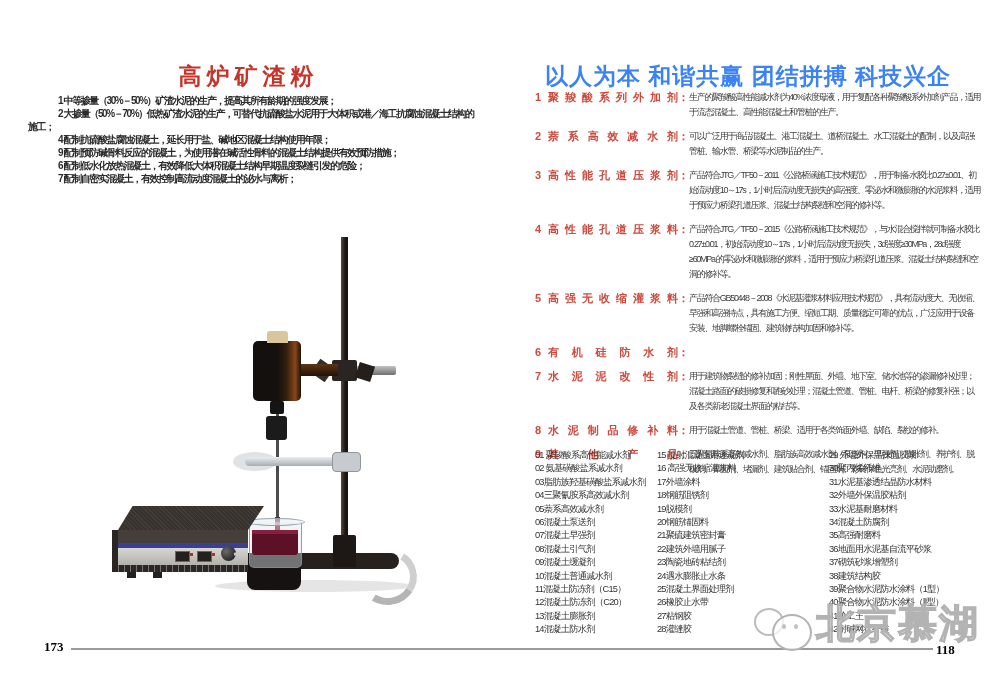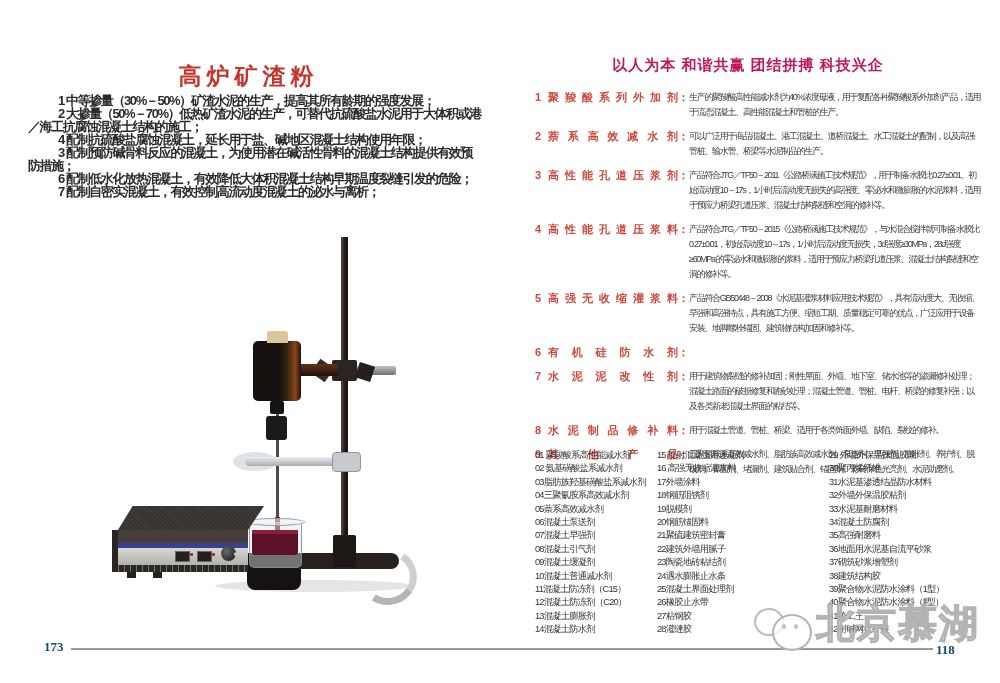--- a/index.html
+++ b/index.html
@@ -8,21 +8,21 @@
     font-family:"Liberation Sans","DejaVu Sans",sans-serif;overflow:hidden;
     -webkit-font-smoothing:antialiased;
   }
   
   .left-title{
     position:absolute;left:0;top:46px;width:497px;text-align:center;
     font-size:23px;font-weight:900;color:#c5342a;letter-spacing:5px;
   }
   .left-list{
     position:absolute;left:28px;top:94px;width:454px;
-    font-size:13px;line-height:13px;letter-spacing:-1.4px;
+    font-size:10px;line-height:13px;letter-spacing:-1.4px;
     color:#2b2b2b;font-weight:600;
   }
   .feature-item{text-indent:30px;}
   
   .photo{position:absolute;left:95px;top:235px;width:400px;height:420px;}
   .ph{position:absolute;}
   .rod{left:246px;top:2px;width:7px;height:330px;background:linear-gradient(90deg,#55493f,#1a1512 65%);}
   .rod-mount{left:238px;top:300px;width:23px;height:32px;background:#1d1815;border-radius:2px;}
   .crossbar{left:203px;top:131px;width:98px;height:9px;background:linear-gradient(#c3c3c3,#6f6f6f);border-radius:2px;}
   .clampblock{left:237px;top:125px;width:25px;height:21px;background:#2a2522;border-radius:2px;}
@@ -63,38 +63,38 @@
   .disp2{left:102px;top:316px;width:13px;height:9px;background:#23201e;border:1px solid #666;}
   .dispdot1{left:95px;top:318px;width:3px;height:3px;background:#b03226;}
   .dispdot2{left:117px;top:318px;width:3px;height:3px;background:#b03226;}
   .knob{left:126px;top:311px;width:15px;height:15px;border-radius:50%;background:radial-gradient(circle at 35% 35%,#6a6a6a,#101010);}
   .knob-lever{left:139px;top:317px;width:12px;height:3px;background:#c9c9c9;transform:rotate(-8deg);}
   .foot1{left:32px;top:337px;width:9px;height:6px;background:#222;}
   .foot2{left:58px;top:337px;width:9px;height:6px;background:#222;}
   
   .right-title{
     position:absolute;left:503px;top:46px;width:490px;text-align:center;
-    font-size:15px;font-weight:900;color:#be185d;letter-spacing:1px;
+    font-size:23px;font-weight:900;color:#3b82f6;letter-spacing:1px;
   }
   .products{position:absolute;left:535px;top:90px;width:446px;}
   .product-row{display:flex;align-items:flex-start;margin-bottom:9px;}
   .p-num{flex:none;width:13px;color:#cd4a3e;font-weight:700;font-size:11px;line-height:15px;}
   .p-label{flex:none;width:130px;color:#cd4a3e;font-weight:700;font-size:11px;line-height:15px;
     text-align:justify;text-align-last:justify;}
   .p-colon{flex:none;color:#cd4a3e;font-weight:700;font-size:11px;line-height:15px;}
   .p-desc{flex:1;font-size:9px;letter-spacing:-1.3px;line-height:15px;color:#3b3b3b;font-weight:500;}
   .catalog{position:absolute;left:535px;top:449px;width:456px;display:flex;}
   .cat-col{font-size:9.3px;letter-spacing:-0.8px;line-height:13.4px;color:#333;font-weight:500;}
   .cat-col-0{width:122px;}
   .cat-col-1{width:164px;}
   .cat-col-2{flex:1;margin-left:8px;}
   .cat-item{white-space:nowrap;}
   
   .footer-rule{position:absolute;left:71px;top:648px;width:862px;height:2px;background:#9a9a9a;}
-  .pageno{position:absolute;font-family:"Liberation Serif","DejaVu Serif",serif;font-weight:700;font-size:13px;color:#0c4a6e;}
+  .pageno{position:absolute;font-family:"Liberation Serif","DejaVu Serif",serif;font-weight:700;font-size:13px;color:#000000;}
   .pageno-left{left:44px;top:639px;}
   .pageno-right{left:936px;top:642px;}
   
   .watermark{position:absolute;left:752px;top:592px;width:244px;height:64px;display:flex;align-items:center;pointer-events:none;}
   .wm-logo{flex:none;width:64px;height:56px;position:relative;}
   .wm-c1{position:absolute;left:2px;top:12px;width:26px;height:24px;border:2px solid #bcbcbc;border-radius:50%;background:rgba(255,255,255,.65);}
   .wm-c2{position:absolute;left:20px;top:18px;width:36px;height:33px;border:2px solid #b3b3b3;border-radius:50%;background:rgba(255,255,255,.75);}
   .wm-eye1,.wm-eye2{position:absolute;width:4px;height:5px;background:#c0c0c0;border-radius:50%;}
   .wm-eye1{left:30px;top:28px;}
   .wm-eye2{left:42px;top:28px;}
@@ -104,21 +104,21 @@
 </head>
 <body>
 
 <section>
   <h1 class="left-title">高炉矿渣粉</h1>
 
   <div class="left-list" id="left-list">
       <div class="feature-item">1 中等掺量（30%－50%）矿渣水泥的生产，提高其所有龄期的强度发展；</div>
       <div class="feature-item">2 大掺量（50%－70%）低热矿渣水泥的生产，可替代抗硫酸盐水泥用于大体积或港／海工抗腐蚀混凝土结构的施工；</div>
       <div class="feature-item">4 配制抗硫酸盐腐蚀混凝土，延长用于盐、碱地区混凝土结构使用年限；</div>
-      <div class="feature-item">3 配制预防碱骨料反应的混凝土，为使用潜在碱活性骨料的混凝土结构提供有效预防措施；</div>
+      <div class="feature-item">9 配制预防碱骨料反应的混凝土，为使用潜在碱活性骨料的混凝土结构提供有效预防措施；</div>
       <div class="feature-item">6 配制低水化放热混凝土，有效降低大体积混凝土结构早期温度裂缝引发的危险；</div>
       <div class="feature-item">7 配制自密实混凝土，有效控制高流动度混凝土的泌水与离析；</div>
     </div>
 
   <div class="photo">
     <div class="ph rod"></div>
     <div class="ph crossbar"></div>
     <div class="ph clampblock"></div>
     <div class="ph wingnut1"></div>
     <div class="ph wingnut2"></div>

